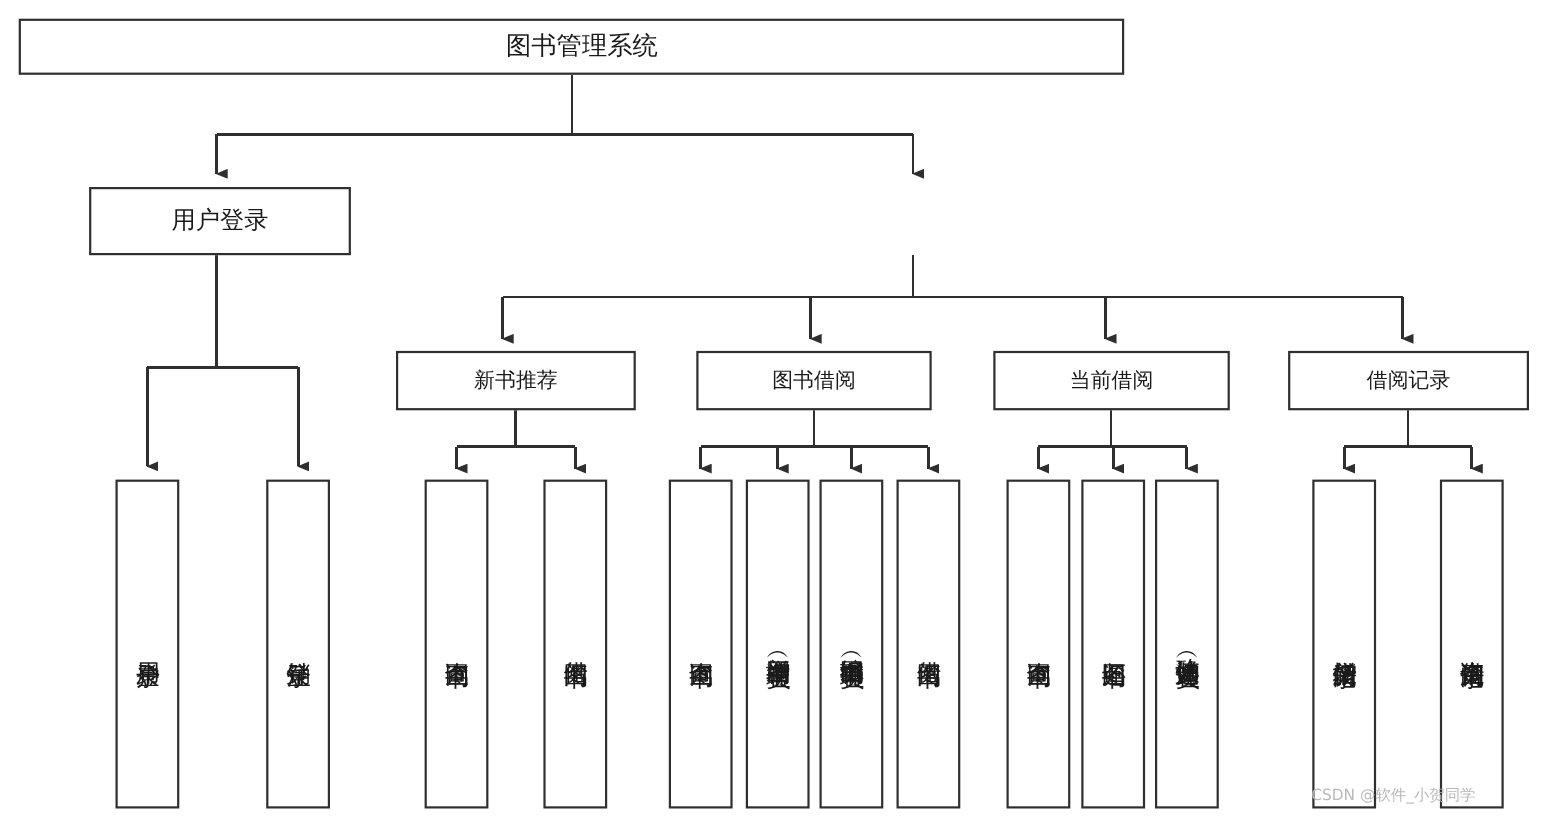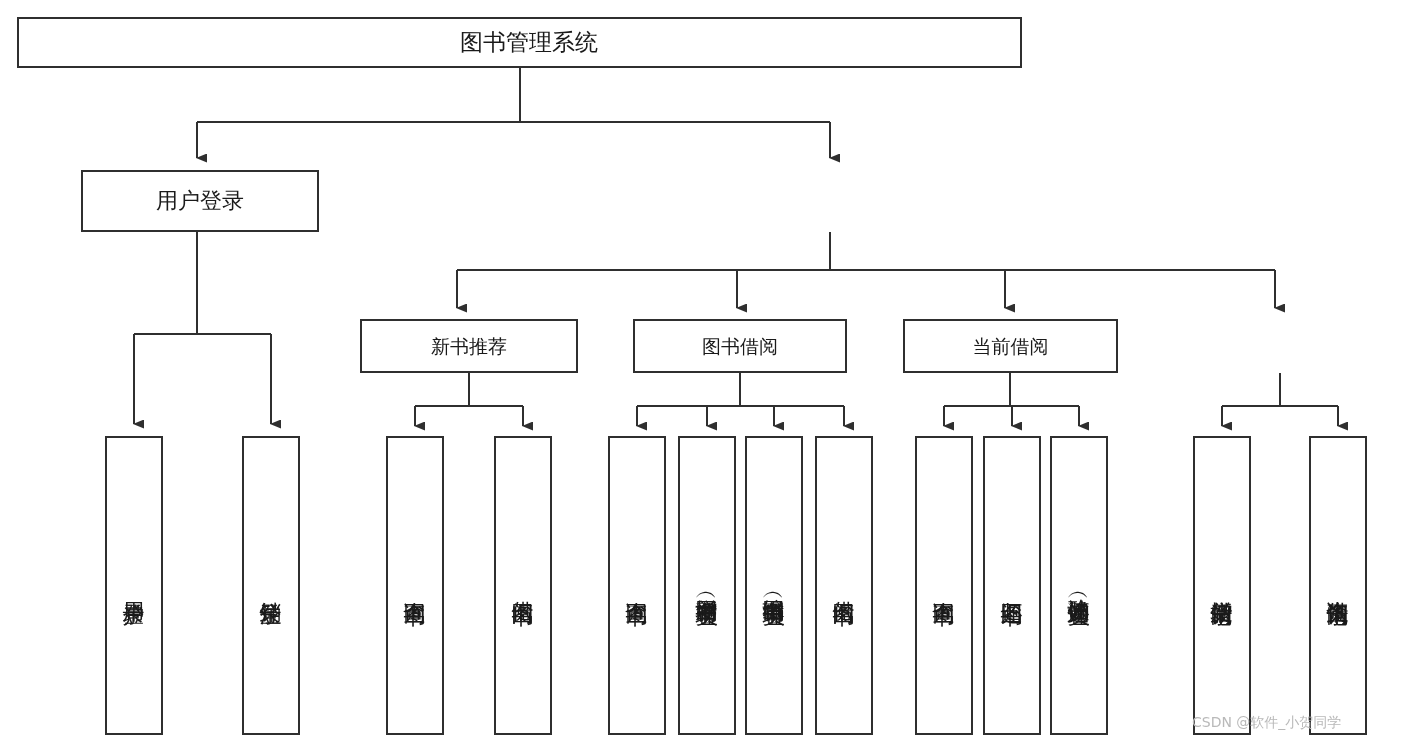--- a/index.html
+++ b/index.html
@@ -139,20 +139,23 @@
   </div>
 
   <div class="node lvl3" style="left:633px; top:319px; width:214px; height:54px;">
     <span class="node-label">图书借阅</span>
   </div>
 
   <div class="node lvl3" style="left:903px; top:319px; width:215px; height:54px;">
     <span class="node-label">当前借阅</span>
   </div>
 
+  <div class="node lvl3" style="left:1171px; top:319px; width:219px; height:54px;">
+    <span class="node-label">借阅记录</span>
+  </div>
 
   <div class="node vertical" style="left:105px; top:436px; width:58px; height:299px;">
     <span class="node-label">用户登录</span>
   </div>
 
   <div class="node vertical" style="left:242px; top:436px; width:58px; height:299px;">
     <span class="node-label">注销登录</span>
   </div>
 
   <div class="node vertical" style="left:386px; top:436px; width:58px; height:299px;">

